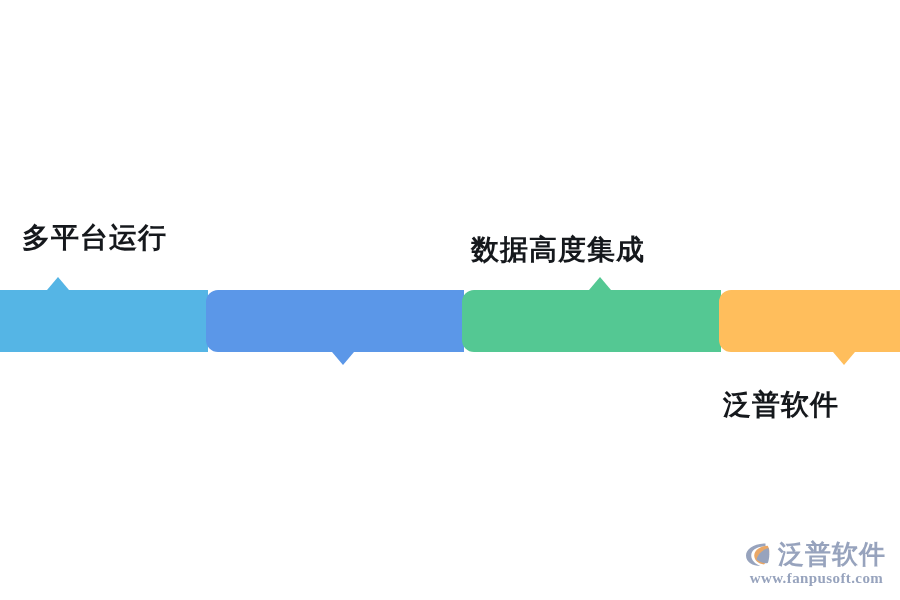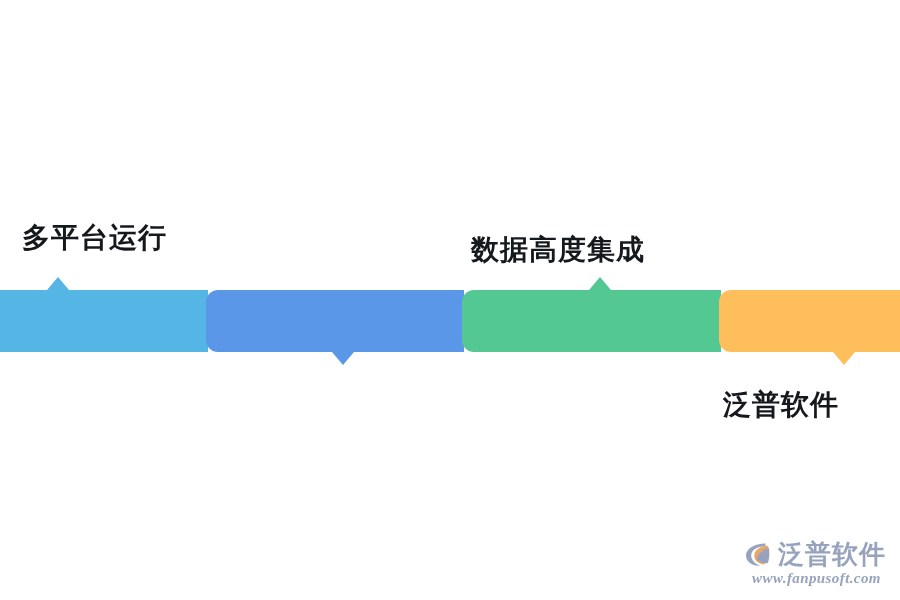--- a/index.html
+++ b/index.html
@@ -98,21 +98,20 @@
   .wm-url {
     margin-top: 2px;
     font-size: 15px;
     font-family: "Liberation Serif", "DejaVu Serif", serif;
     font-weight: bold;
     color: #8f9cb8;
     letter-spacing: 0.4px;
     line-height: 1;
     align-self: center;
     padding-left: 4px;
-    font-style: italic;
   }
 </style>
 </head>
 <body>
 
 <div class="canvas">
 
   <div class="label" style="left:22px; top:224px;">多平台运行</div>
 
   <div class="label" style="left:471px; top:236px;">数据高度集成</div>

